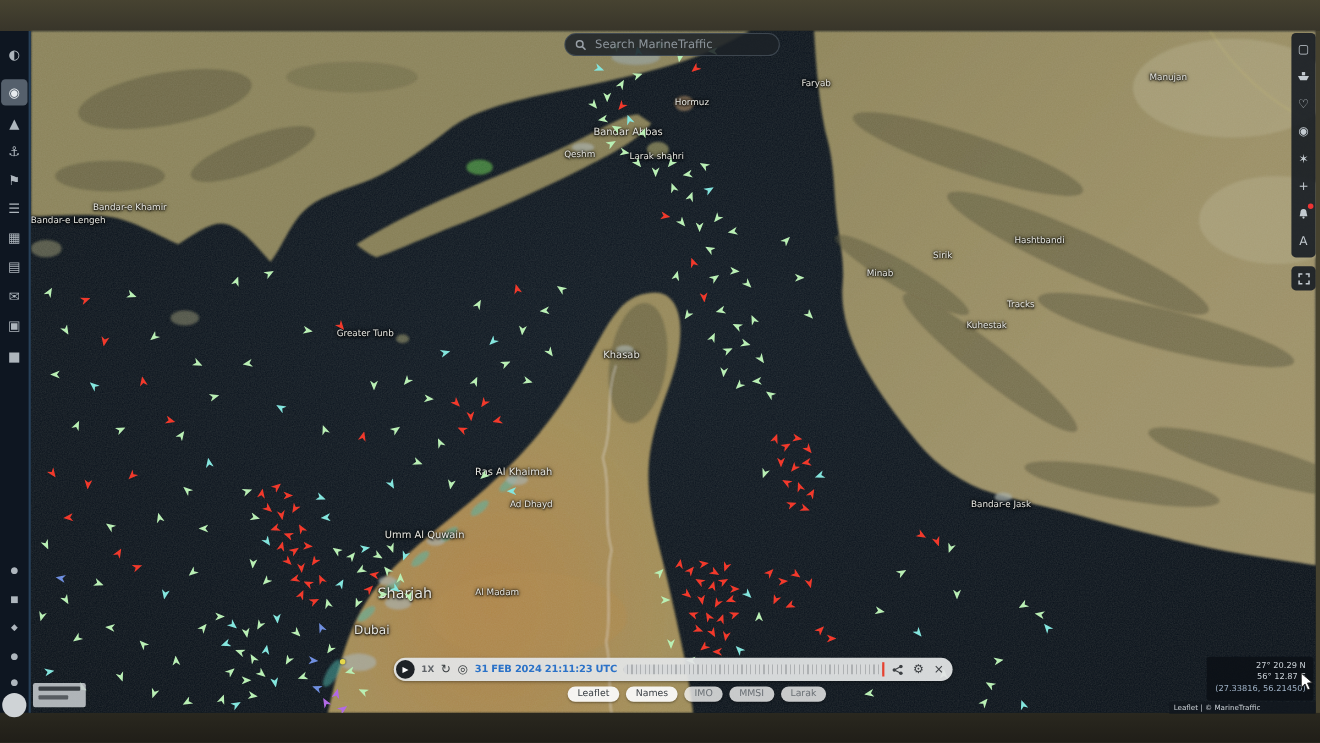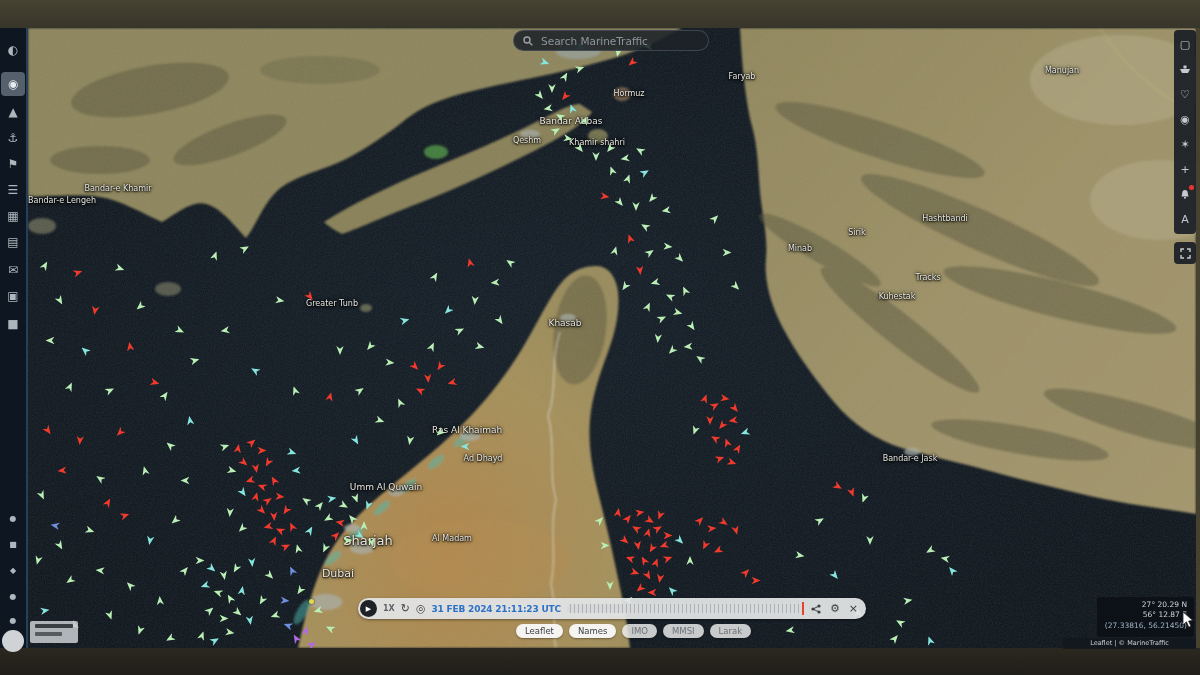--- a/index.html
+++ b/index.html
@@ -52,21 +52,21 @@
   #filters{left:516px;top:624px;display:flex;gap:6px;}
   .pill{height:14px;border-radius:8px;background:rgba(250,250,250,.95);color:#3a3f44;font-size:8.5px;
     display:flex;align-items:center;padding:0 9px;cursor:pointer;box-shadow:0 1px 2px rgba(0,0,0,.35);white-space:nowrap;}
   .pill.dim{background:rgba(240,240,240,.82);color:#6b7176;}
   
   #coords{left:1097px;top:597px;width:97px;height:40px;background:rgba(12,17,23,.88);border-radius:3px;
     padding:3px 7px;box-sizing:border-box;text-align:right;}
   #coords .c1{font-size:7.5px;color:#cdd4da;line-height:10px;}
   #coords .c3{font-size:7.5px;color:#9fb2c6;line-height:11px;}
   #attleast, #attr{left:1063px;top:638px;width:133px;height:11px;background:rgba(18,23,29,.78);
-    font-size:6.5px;color:#ccd2d7;text-align:center;line-height:11px;padding:0 4px;box-sizing:border-box;}
+    font-size:6.5px;color:#ccd2d7;text-align:left;line-height:11px;padding:0 4px;box-sizing:border-box;}
   
   #scalebox{left:30px;top:621px;width:48px;height:22px;background:rgba(198,203,206,.88);border-radius:2px;padding:3px 5px;box-sizing:border-box;}
   #scalebox .bar{height:4px;background:#3a3f44;border-radius:1px;margin-bottom:4px;}
   #scalebox .bar.b2{width:70%;background:#565b60;}
   #cursor{left:1181px;top:611px;}
 </style>
 </head>
 <body>
 
 <div id="strip-top" class="abs"></div>
@@ -159,21 +159,21 @@
       </g>
 
       <path d="M560,332 C550,360 558,388 548,416 C556,444 548,472 556,500 C549,528 557,556 551,584 C557,610 552,632 556,648" fill="none" stroke="rgba(255,255,255,0.55)" stroke-width="1"></path>
       <path d="M1100,28 C1120,60 1150,90 1190,110" fill="none" stroke="rgba(201,189,116,0.4)" stroke-width="1.2"></path>
     </g>
     <rect x="28" y="28" width="1168" height="620" filter="url(#nz)"></rect>
   </svg>
   <div id="labels">
       <span class="map-label" style="left: 543px; top: 45px; font-size: 9px; margin-top: 48px;">Bandar Abbas</span>
       <span class="map-label" style="left: 601px; top: 65px; font-size: 8px;">Hormuz</span>
-      <span class="map-label" style="left: 569px; top: 114px; font-size: 8px;">Khamir shahri</span>
+      <span class="map-label" style="left: 569px; top: 114px; font-size: 8px;">Larak shahri</span>
       <span class="map-label" style="left: 499px; top: 112px; font-size: 8px;">Qeshm</span>
       <span class="map-label" style="left: 90px; top: 160px; font-size: 8px;">Bandar-e Khamir</span>
       <span class="map-label" style="left: 34px; top: 172px; font-size: 8px;">Bandar-e Lengeh</span>
       <span class="map-label" style="left: 304px; top: 275px; font-size: 8px;">Greater Tunb</span>
       <span class="map-label" style="left: 537px; top: 295px; font-size: 9px;">Khasab</span>
       <span class="map-label" style="left: 439px; top: 402px; font-size: 9px;">Ras Al Khaimah</span>
       <span class="map-label" style="left: 358px; top: 459px; font-size: 9px;">Umm Al Quwain</span>
       <span class="map-label" style="left: 340px; top: 512px; font-size: 13px;">Sharjah</span>
       <span class="map-label" style="left: 310px; top: 545px; font-size: 11px;">Dubai</span>
       <span class="map-label" style="left: 455px; top: 430px; font-size: 8px;">Ad Dhayd</span>

